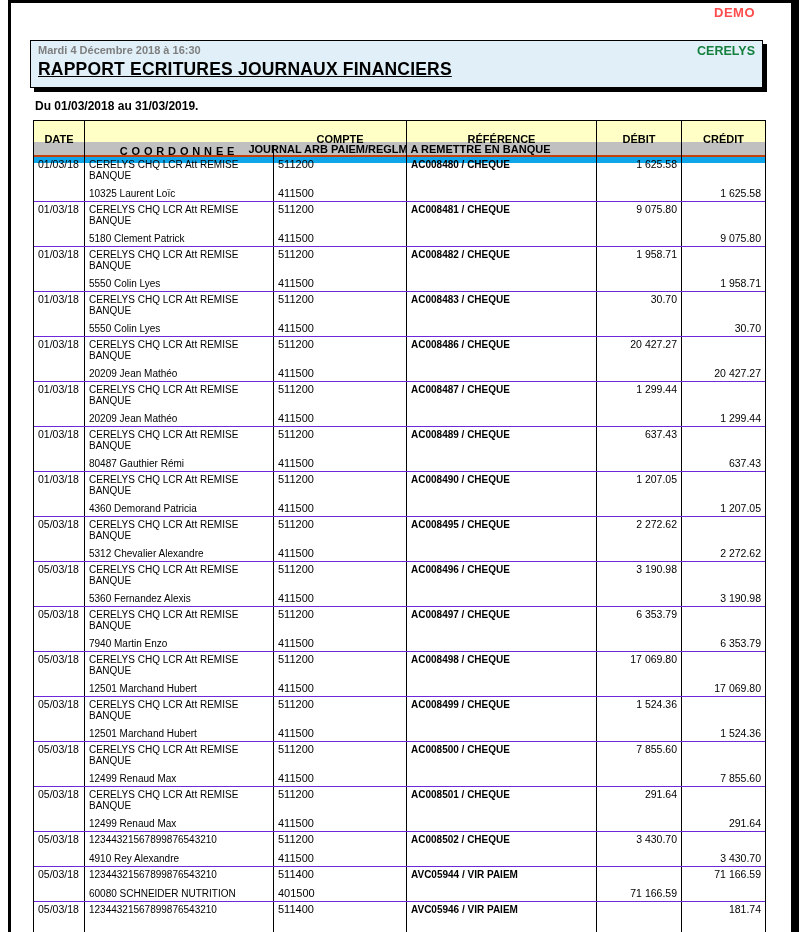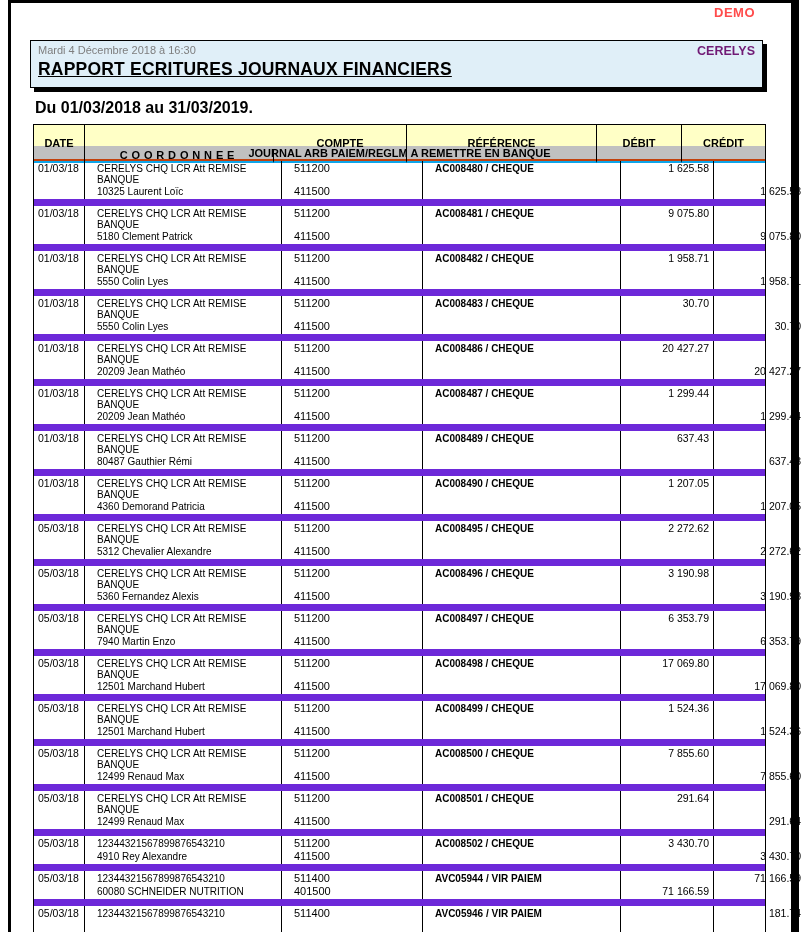--- a/index.html
+++ b/index.html
@@ -6,38 +6,38 @@
   html,body { width:802px; height:932px; overflow:hidden; background:#fff;
     font-family:"Liberation Sans", sans-serif; color:#000; }
   .viewport { position:relative; width:802px; height:876px; background:#fff; }
   .demo { position:absolute; top:5px; right:47px; color:#ff4c4c; font-weight:bold;
     font-size:13px; letter-spacing:0.5px; z-index:5; }
   .page { position:absolute; left:8px; top:0; width:791px; height:932px; background:#fff;
     border-left:3px solid #000; border-top:3px solid #000; border-right:8px solid #000; }
   .header-box { margin:37px 0 0 19px; width:733px; background:#e0eff8;
     border:1px solid #000; box-shadow:4px 4px 0 0 #000; padding:3px 7px 7px 7px; }
   .header-row { display:flex; justify-content:space-between; align-items:flex-start; }
-  .datetime { color:#7e7e7e; font-weight:normal; font-size:11px; }
-  .company { color:#701a75; font-weight:bold; font-size:12.5px; }
+  .datetime { color:#7e7e7e; font-weight:bold; font-size:11px; }
+  .company { color:#15803d; font-weight:bold; font-size:12.5px; }
   .title { text-align:left; font-weight:bold; font-size:17.5px;
     text-decoration:underline; margin-top:1px; letter-spacing:0.2px; }
-  .period { margin:11px 0 7px 24px; font-weight:bold; font-size:16px; }
+  .period { margin:11px 0 7px 24px; font-weight:bold; font-size:12px; }
   .jtable { margin-left:22px; width:733px; border:1px solid #000; }
   .thead { display:grid; grid-template-columns:51px 189px 133px 190px 85px 83px;
     background:#ffffc6; height:21px; }
-  .thead > div { border-right:1px solid #000; border-bottom:2px solid #0ea5e9;
+  .thead > div { border-right:1px solid #000; border-bottom:6px solid #0ea5e9;
     display:flex; align-items:center; justify-content:center;
     font-weight:bold; font-size:11px; }
   .thead > div:last-child { border-right:none; }
   .th-coord { letter-spacing:0.35em;margin-top:24px; }
   .banner { background:#c0c0c0; border-bottom:2px solid #c2410c; height:15px;
     display:flex; align-items:center; justify-content:center;
     font-weight:bold; font-size:11px; }
   .block { display:grid; grid-template-columns:51px 189px 133px 190px 85px 83px;
-    border-bottom:7px solid #6d28d9; background:#fff;gap:8px; }
+    border-bottom:1px solid #6d28d9; background:#fff; }
   .block.tall { height:45px; }
   .block.short { height:35px; }
   .cell { border-right:1px solid #000; padding:2px 4px; overflow:hidden;
     display:flex; flex-direction:column; justify-content:space-between;
     font-size:10px; line-height:11px; }
   .c-date { font-size:10.5px; justify-content:flex-start; }
   .c-compte { font-size:11px; }
   .c-ref { font-weight:bold; justify-content:flex-start; }
   .c-debit, .c-credit { align-items:flex-end; font-size:10.5px; }
   .c-credit { border-right:none; }

